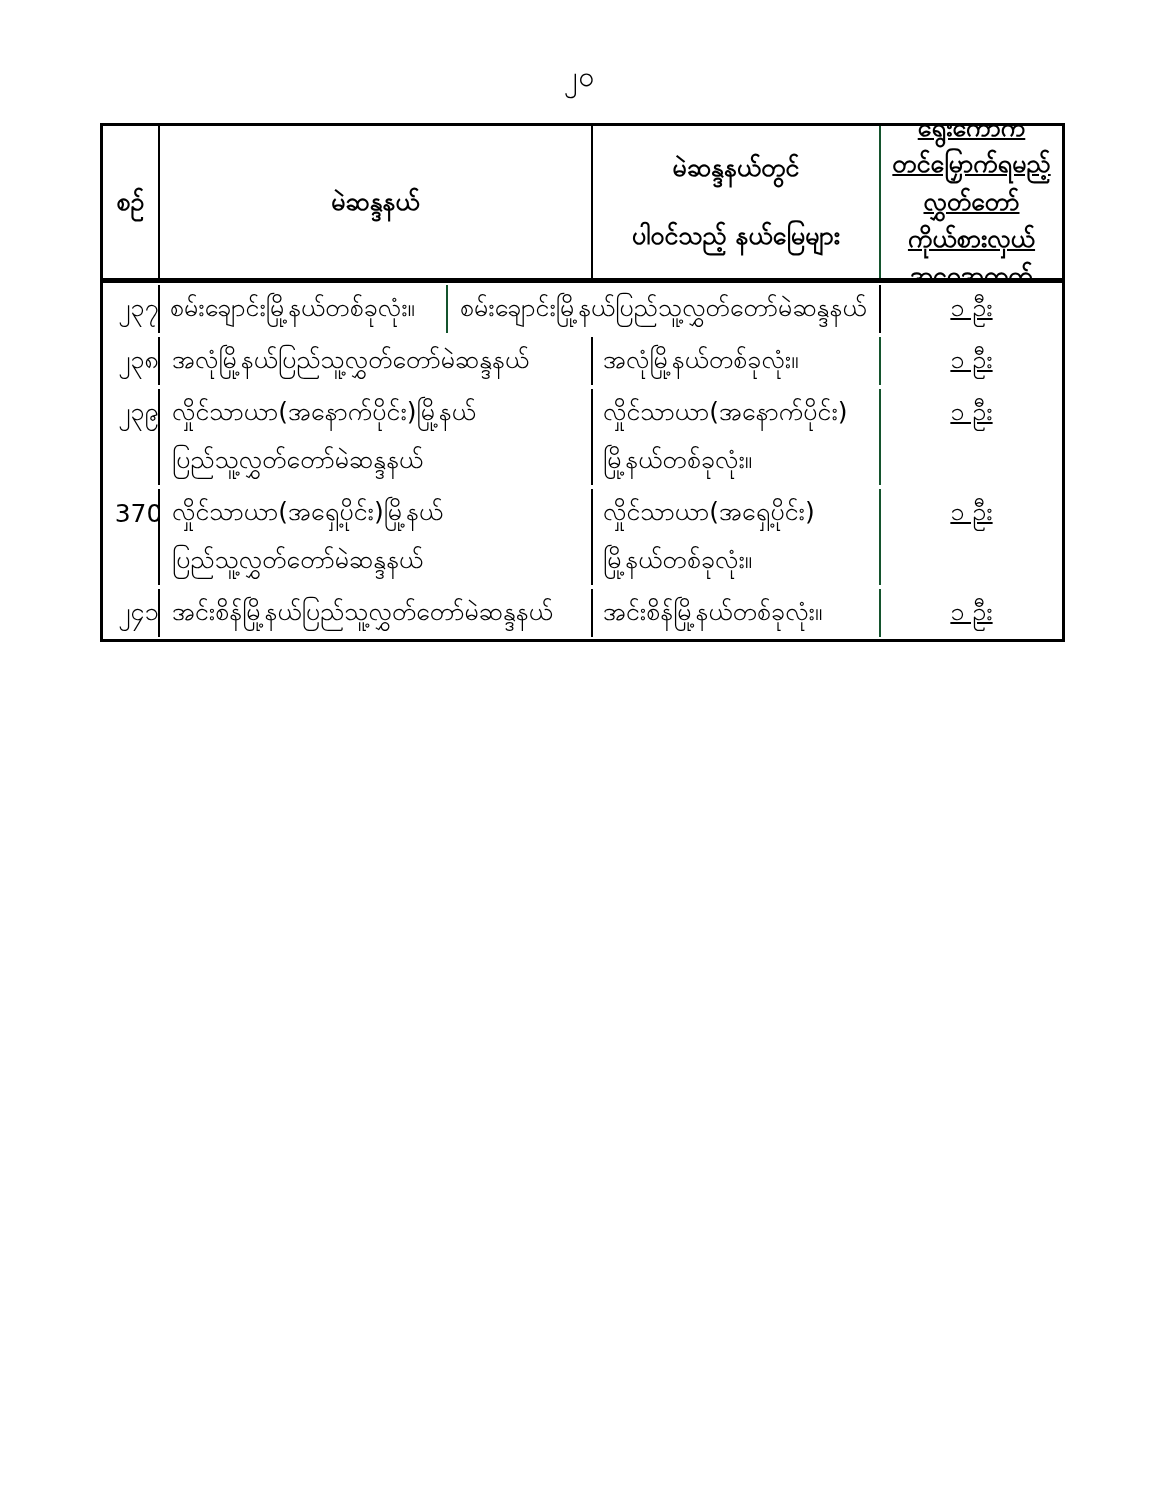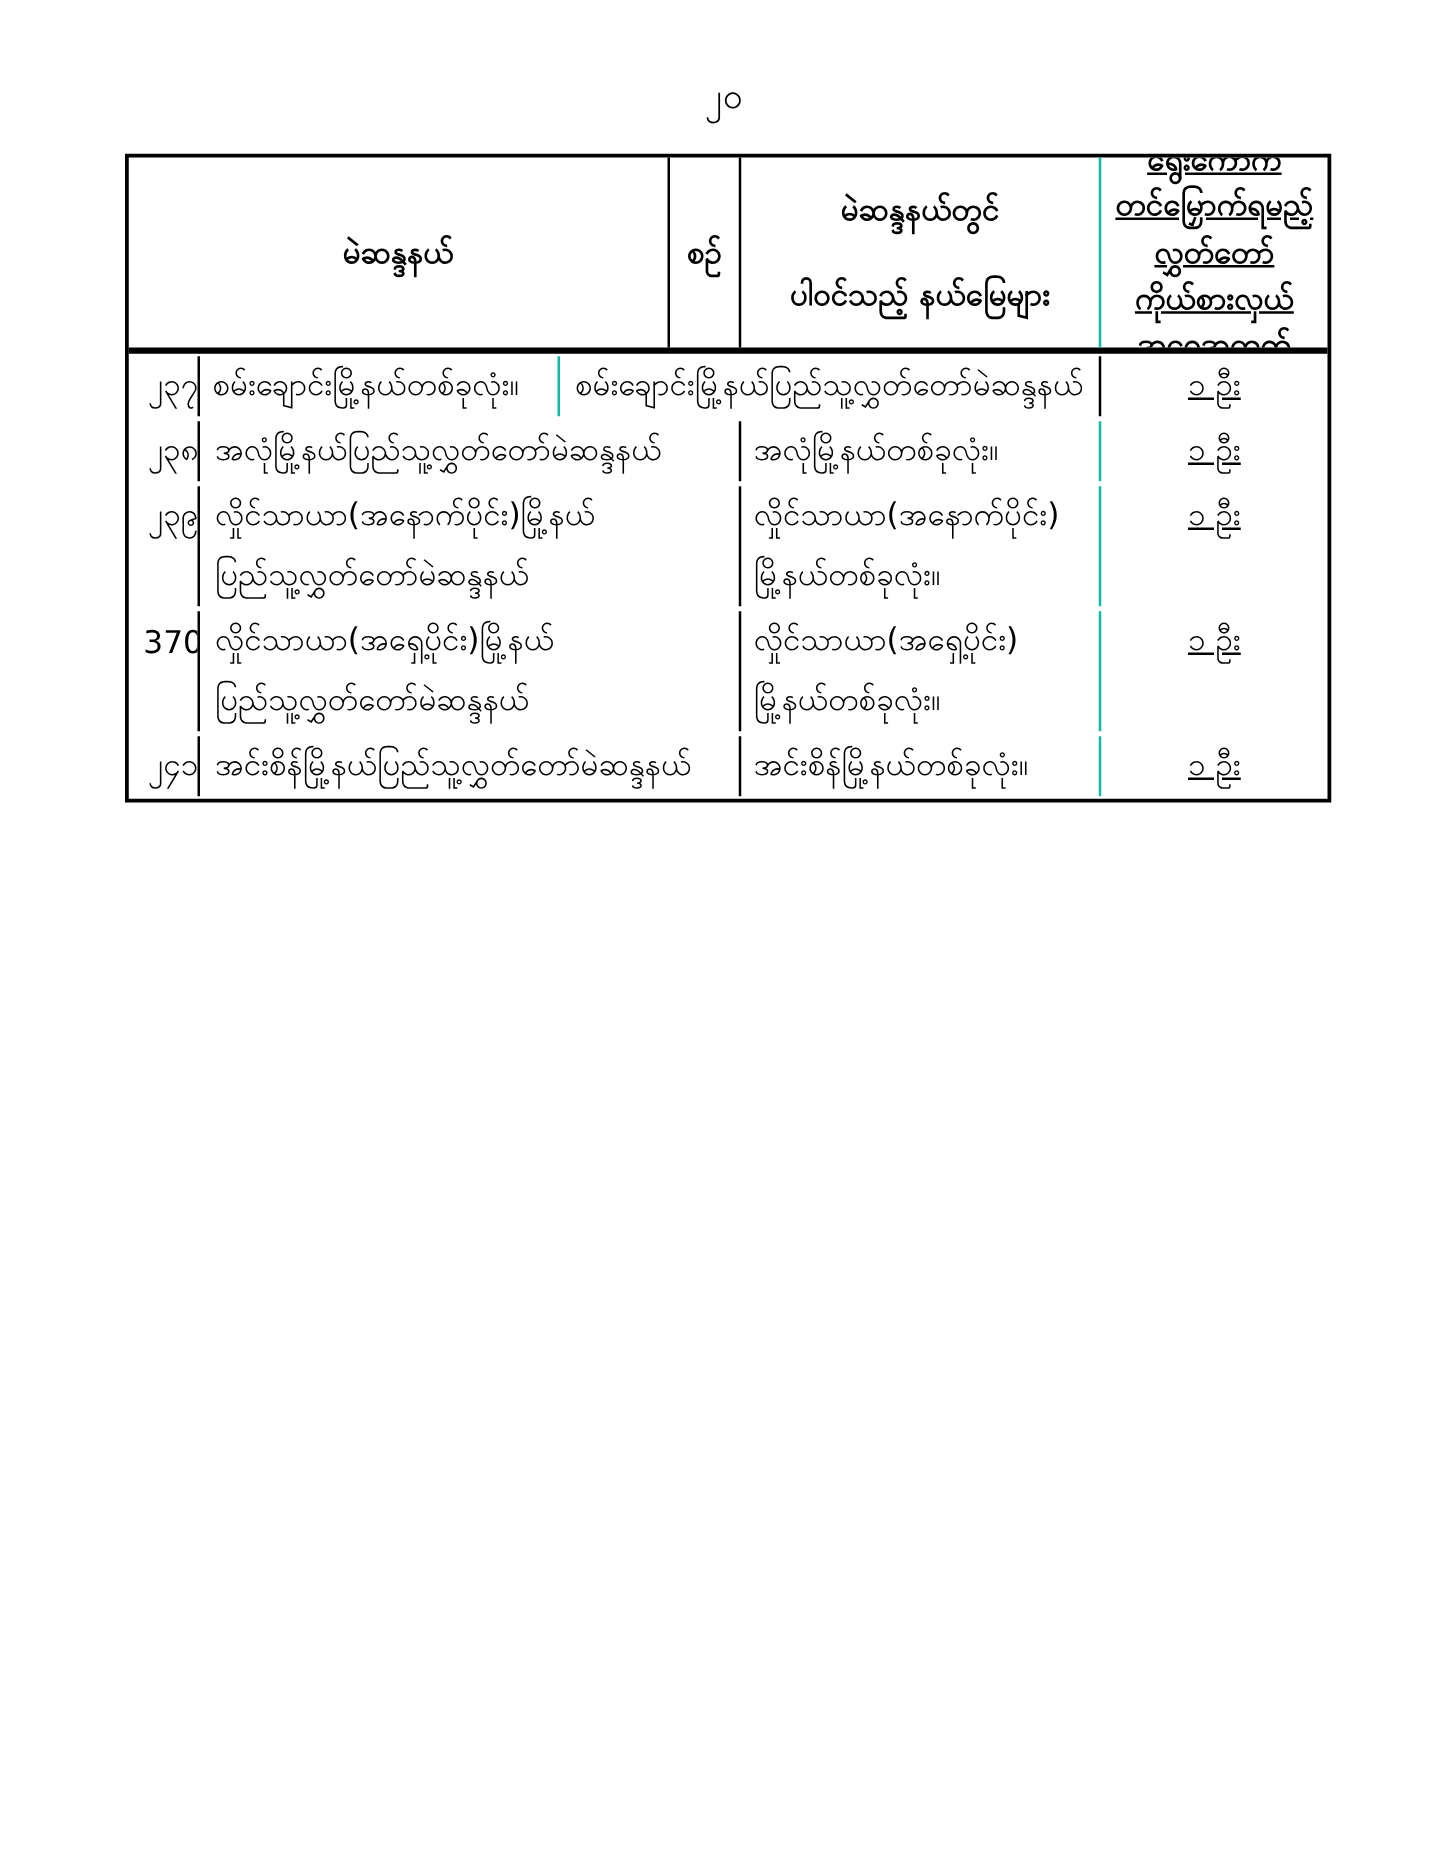--- a/index.html
+++ b/index.html
@@ -38,21 +38,21 @@
     display: flex;
     height: 152px;
     border-bottom: 5px solid #000;
   }
   .cell {
     box-sizing: border-box;
     overflow: hidden;
   }
   .c1 { width: 57px;  border-right: 2px solid #000; padding-left: 16px; }
   .c2 { width: 433px; border-right: 2px solid #000; }
-  .c3 { width: 288px; border-right: 2px solid #14b8a6; gap: 32px; }
+  .c3 { width: 288px; border-right: 2px solid #14532d; gap: 32px; }
   .c4 { flex: 1; text-decoration: underline; }
   .h-cell {
     display: flex;
     flex-direction: column;
     align-items: center;
     justify-content: center;
     font-weight: bold;
     font-size: 25px;
     text-align: center;
     line-height: 1.45;
@@ -92,25 +92,25 @@
 </head>
 <body>
 
 <div class="page">
 
   <div class="page-number">၂၀</div>
 
   <div class="doc-table">
 
     <div class="header-row">
+      <div class="cell c1 h-cell">
+        <span>စဉ်</span>
+      </div>
       <div class="cell c2 h-cell">
         <span>မဲဆန္ဒနယ်</span>
-      </div>
-      <div class="cell c1 h-cell">
-        <span>စဉ်</span>
       </div>
       <div class="cell c3 h-cell">
         <span>မဲဆန္ဒနယ်တွင်</span>
         <span>ပါဝင်သည့် နယ်မြေများ</span>
       </div>
       <div class="cell c4 h-cell">
         <span>ရွေးကောက်</span>
         <span>တင်မြှောက်ရမည့်</span>
         <span class="h-small">လွှတ်တော်ကိုယ်စားလှယ်</span>
         <span>အရေအတွက်</span>

